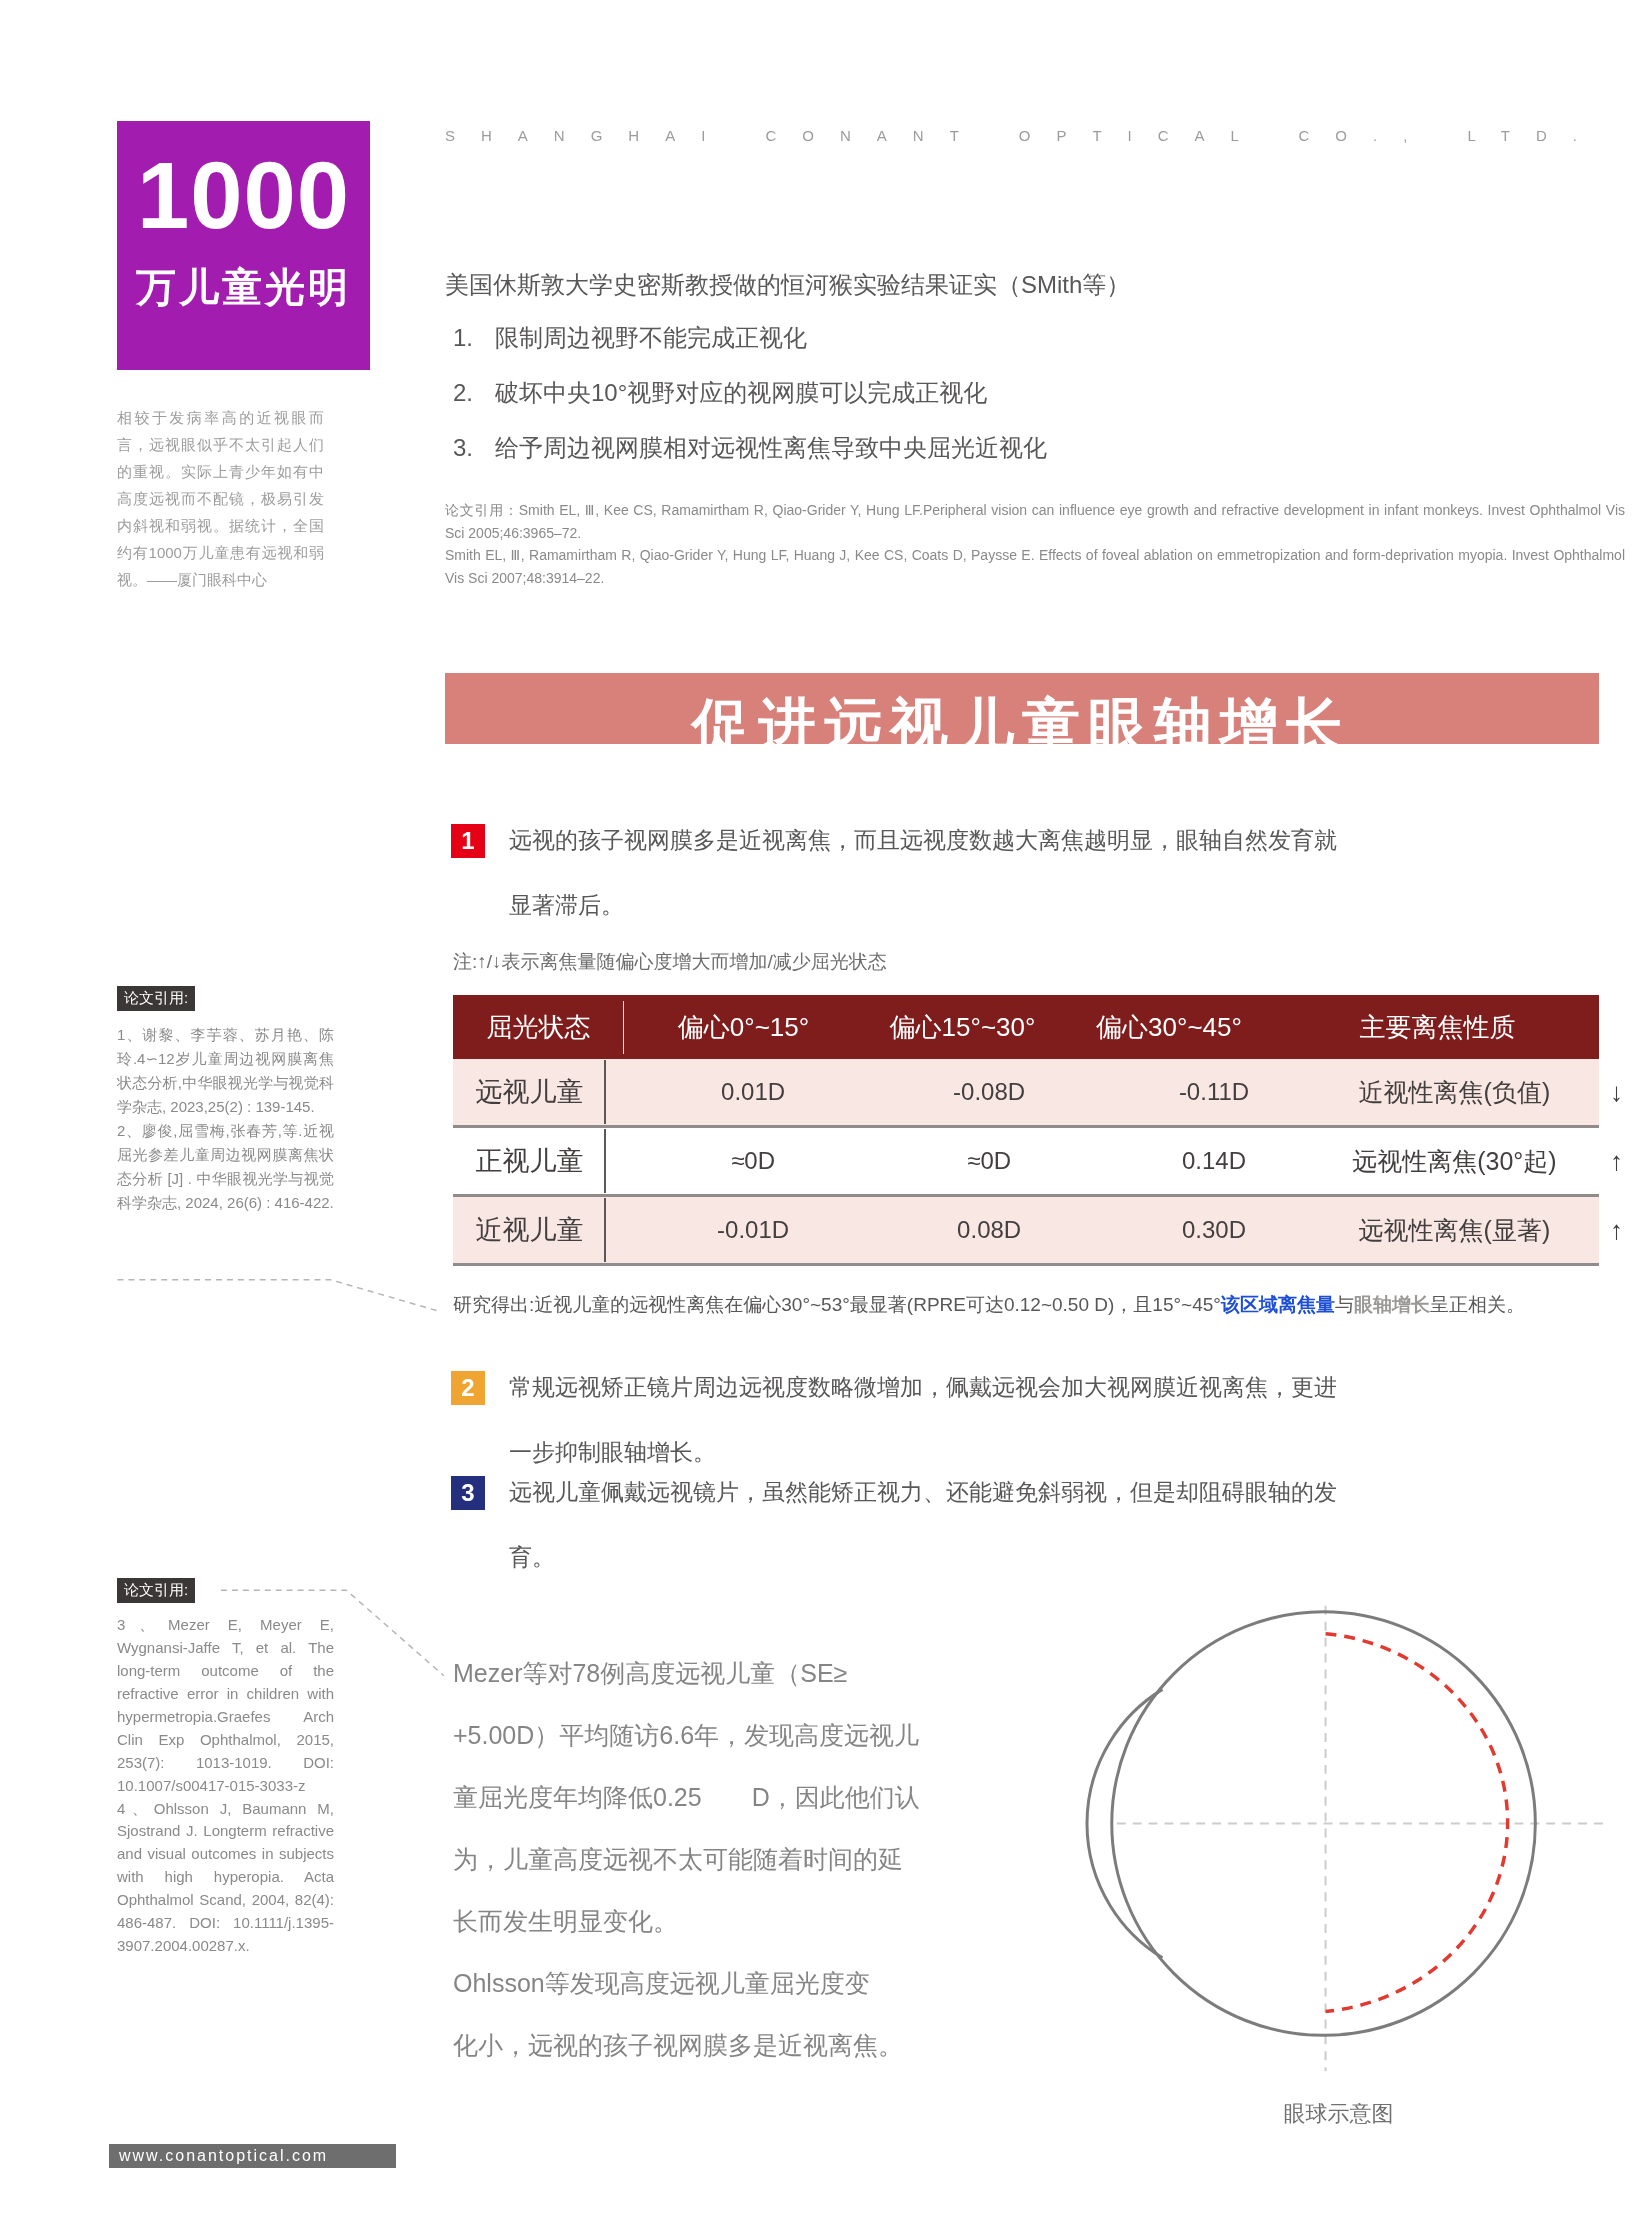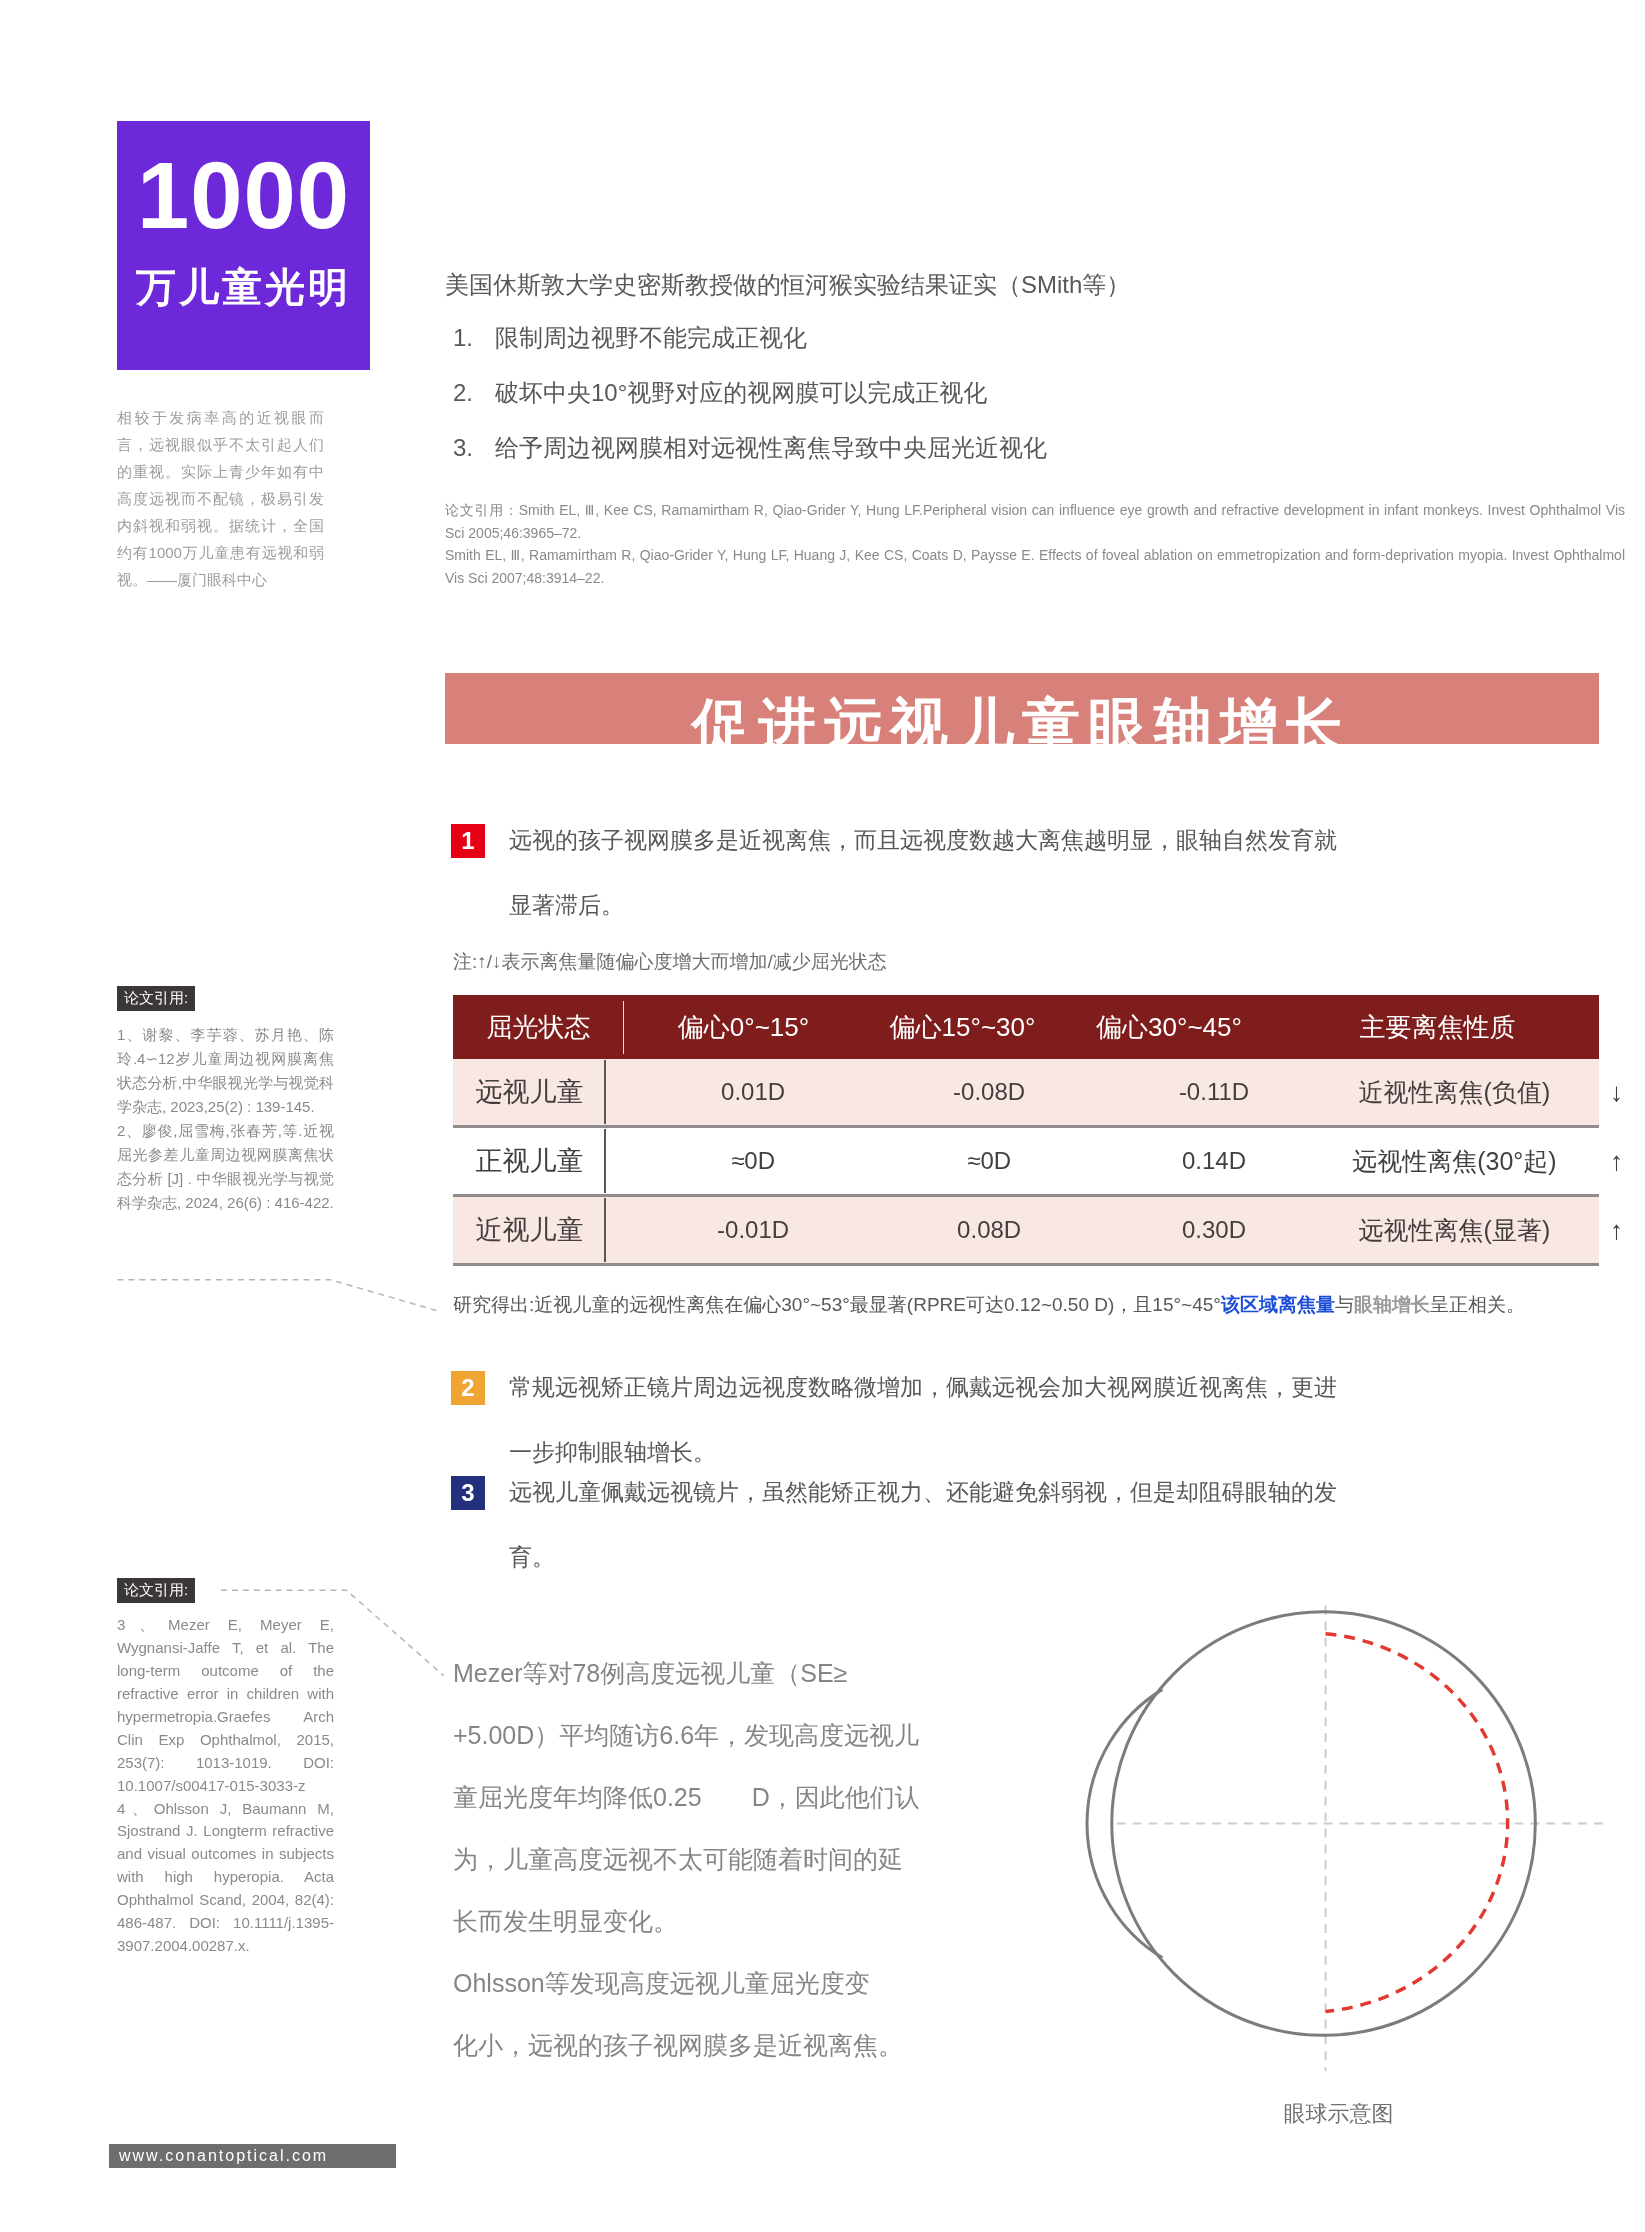--- a/index.html
+++ b/index.html
@@ -1,21 +1,21 @@
 <!DOCTYPE html>
 <html><head>
 <meta charset="utf-8">
 <style>
   html,body{margin:0;padding:0;background:#ffffff;}
   .page{position:relative;width:1646px;height:2233px;background:#ffffff;overflow:hidden;
         font-family:"Liberation Sans","DejaVu Sans",sans-serif;color:#595757;}
   .abs{position:absolute;}
 
   
-  .logo{left:117px;top:121px;width:253px;height:249px;background:#6d28d9;color:#fff;text-align:center;}
+  .logo{left:117px;top:121px;width:253px;height:249px;background:#a21caf;color:#fff;text-align:center;}
   .logo-num{font-size:94px;font-weight:bold;letter-spacing:1px;margin-top:26px;line-height:1.05;}
   .logo-sub{font-size:40px;font-weight:bold;letter-spacing:3px;margin-top:14px;}
 
   
   .company{left:445px;top:127px;width:1186px;font-size:15px;color:#9c9c9c;
            letter-spacing:26px;word-spacing:4px;white-space:nowrap;overflow:hidden;}
 
   
   .side-intro{left:117px;top:404px;width:207px;font-size:15px;line-height:1.8;
               color:#9c9c9c;text-align:justify;}
@@ -86,20 +86,21 @@
 </head>
 <body>
 
 <div class="page">
 
   <div class="abs logo">
     <div class="logo-num">1000</div>
     <div class="logo-sub">万儿童光明</div>
   </div>
 
+  <div class="abs company">SHANGHAI CONANT OPTICAL CO., LTD.</div>
 
   <div class="abs side-intro">相较于发病率高的近视眼而言，远视眼似乎不太引起人们的重视。实际上青少年如有中高度远视而不配镜，极易引发内斜视和弱视。据统计，全国约有1000万儿童患有远视和弱视。——厦门眼科中心</div>
 
   <div class="abs intro-head">美国休斯敦大学史密斯教授做的恒河猴实验结果证实（SMith等）</div>
   <div class="abs intro-item ii0">
     <span class="num">1.</span><span>限制周边视野不能完成正视化</span>
   </div>
   <div class="abs intro-item ii1">
     <span class="num">2.</span><span>破坏中央10°视野对应的视网膜可以完成正视化</span>
   </div>

